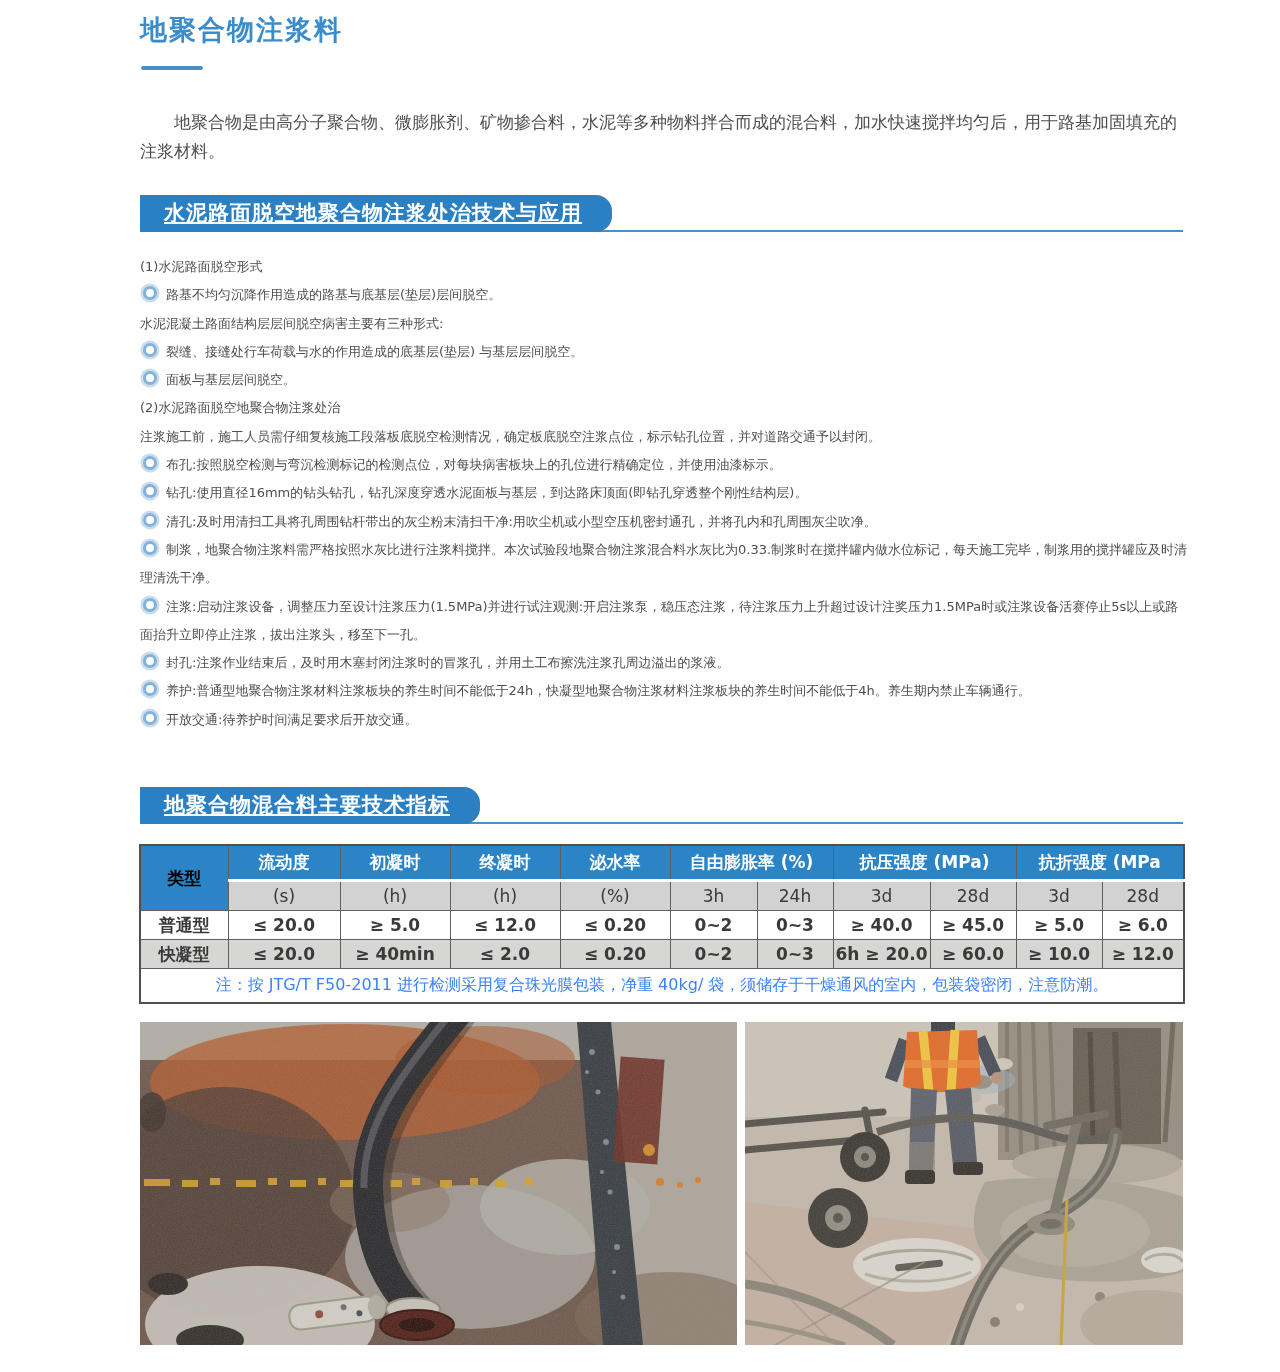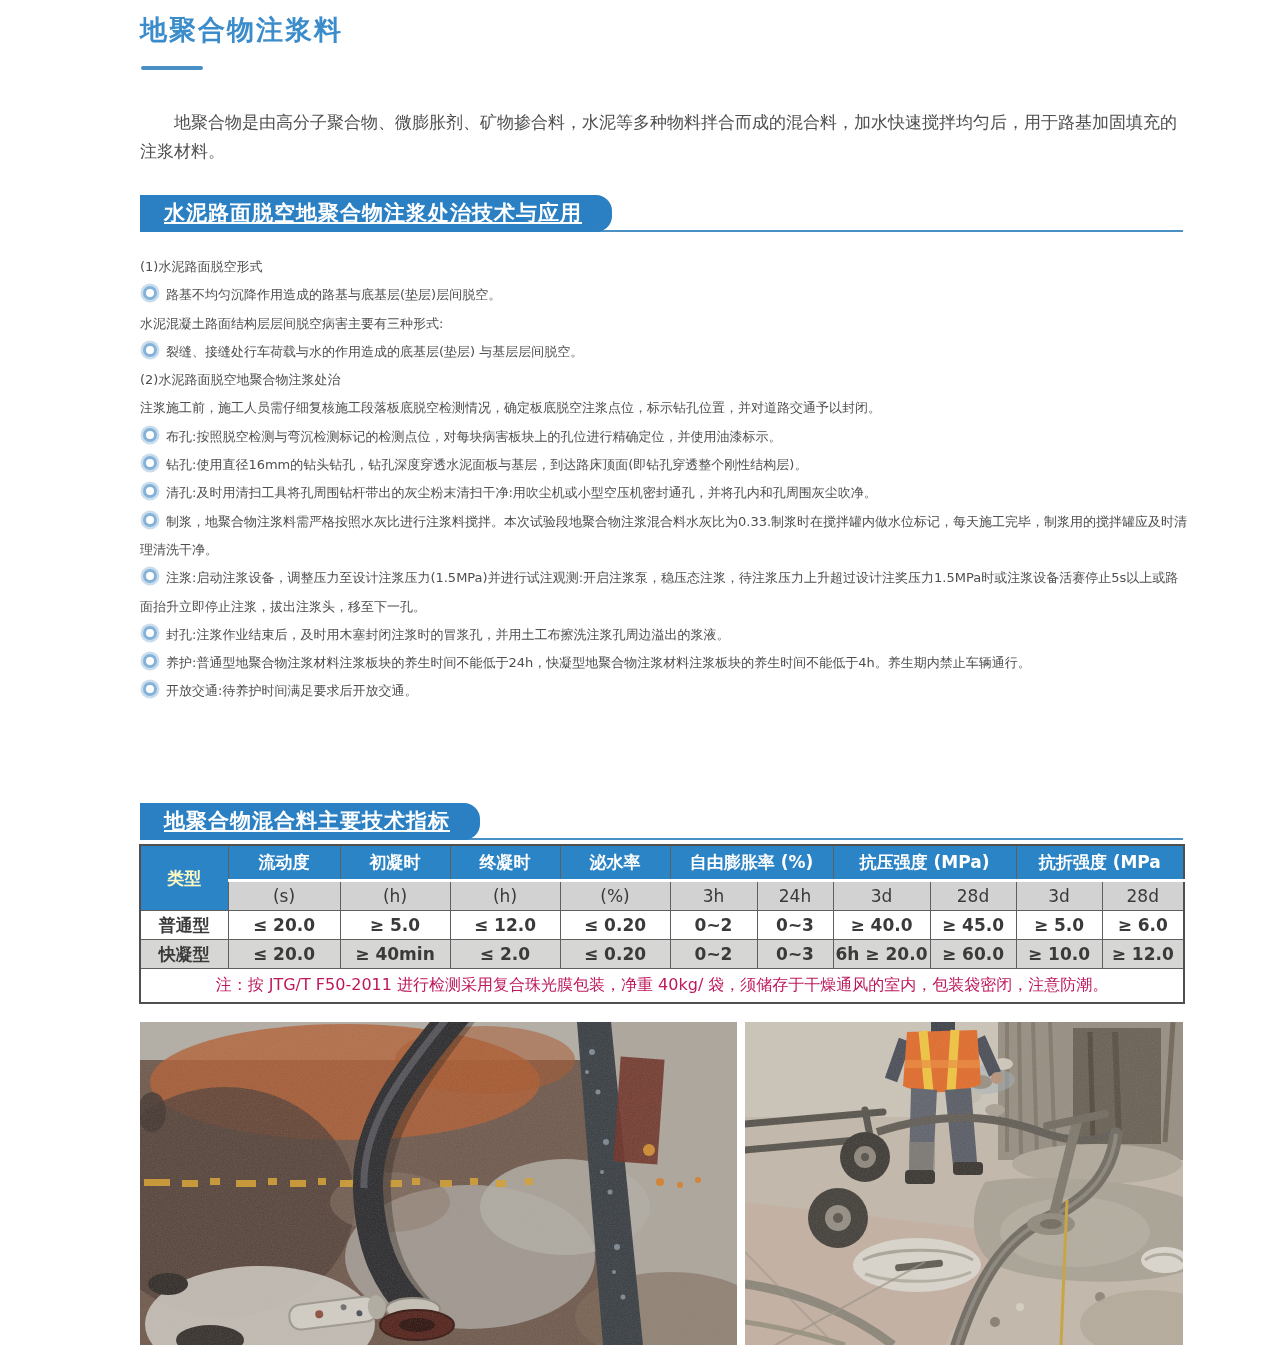--- a/index.html
+++ b/index.html
@@ -19,21 +19,21 @@
     background:#4a90c4;border-radius:2px;
   }
 
   .intro{
     position:absolute;left:140px;top:108px;width:1043px;
     font-size:17px;line-height:29px;color:#4e4e4e;text-indent:2em;
   }
 
   .banner{position:absolute;left:140px;width:1043px;height:37px;}
   .banner1{top:195px;}
-  .banner2{top:787px;margin-top:16px;}
+  .banner2{top:787px;}
   .banner-tab{
     position:absolute;left:0;top:0;height:37px;
     background:#2b80c4;color:#ffffff;
     font-size:21px;font-weight:bold;line-height:37px;
     padding:0 30px 0 24px;border-radius:0 16px 16px 0;
     letter-spacing:1px;white-space:nowrap;text-decoration:underline;
   }
   .banner-underline{
     position:absolute;left:0;top:35px;width:1043px;height:2px;background:#4a90c4;
   }
@@ -57,24 +57,24 @@
     border:2px solid #4f4f4f;
   }
   .spec-table td{
     border:1px solid #5f5f5f;text-align:center;vertical-align:middle;
     padding:0 2px;overflow:hidden;white-space:nowrap;
   }
   .hrow1 td{height:33px;}
   .hrow2 td{height:28px;background:#d2d2d2;}
   .drow td{height:28px;font-weight:bold;}
   .h-blue{background:#2b84c6;color:#ffffff;font-weight:bold;border-bottom:3px solid #ffffff !important;}
-  .cell-type{background:#2b84c6;color:#fef9c3;font-weight:bold;}
+  .cell-type{background:#2b84c6;color:#000000;font-weight:bold;}
   .row-white td{background:#ffffff;}
   .row-gray td{background:#d6d6d4;}
-  .note-row td{height:33px;background:#ffffff;font-size:16px;color:#be185d;}
+  .note-row td{height:33px;background:#ffffff;font-size:16px;color:#3b82f6;}
 
   .photo{position:absolute;top:1022px;height:323px;overflow:hidden;}
   .photo-left{left:140px;width:597px;}
   .photo-right{left:745px;width:438px;}
   .photo svg{display:block;width:100%;height:100%;}
 </style>
 </head>
 <body>
 
 <div class="page">
@@ -87,20 +87,21 @@
   <div class="banner banner1">
     <div class="banner-underline"></div>
     <div class="banner-tab">水泥路面脱空地聚合物注浆处治技术与应用</div>
   </div>
 
   <div class="content">
     <div class="cline"><span>(1)水泥路面脱空形式</span></div>
     <div class="cline"><span class="bullet-icon"></span><span>路基不均匀沉降作用造成的路基与底基层(垫层)层间脱空。</span></div>
     <div class="cline"><span>水泥混凝土路面结构层层间脱空病害主要有三种形式:</span></div>
     <div class="cline"><span class="bullet-icon"></span><span>裂缝、接缝处行车荷载与水的作用造成的底基层(垫层) 与基层层间脱空。</span></div>
+    <div class="cline"><span class="bullet-icon"></span><span>面板与基层层间脱空。</span></div>
     <div class="cline"><span>(2)水泥路面脱空地聚合物注浆处治</span></div>
     <div class="cline"><span>注浆施工前，施工人员需仔细复核施工段落板底脱空检测情况，确定板底脱空注浆点位，标示钻孔位置，并对道路交通予以封闭。</span></div>
     <div class="cline"><span class="bullet-icon"></span><span>布孔:按照脱空检测与弯沉检测标记的检测点位，对每块病害板块上的孔位进行精确定位，并使用油漆标示。</span></div>
     <div class="cline"><span class="bullet-icon"></span><span>钻孔:使用直径16mm的钻头钻孔，钻孔深度穿透水泥面板与基层，到达路床顶面(即钻孔穿透整个刚性结构层)。</span></div>
     <div class="cline"><span class="bullet-icon"></span><span>清孔:及时用清扫工具将孔周围钻杆带出的灰尘粉末清扫干净:用吹尘机或小型空压机密封通孔，并将孔内和孔周围灰尘吹净。</span></div>
     <div class="cline"><span class="bullet-icon"></span><span>制浆，地聚合物注浆料需严格按照水灰比进行注浆料搅拌。本次试验段地聚合物注浆混合料水灰比为0.33.制浆时在搅拌罐内做水位标记，每天施工完毕，制浆用的搅拌罐应及时清理清洗干净。</span></div>
     <div class="cline"><span class="bullet-icon"></span><span>注浆:启动注浆设备，调整压力至设计注浆压力(1.5MPa)并进行试注观测:开启注浆泵，稳压态注浆，待注浆压力上升超过设计注奖压力1.5MPa时或注浆设备活赛停止5s以上或路面抬升立即停止注浆，拔出注浆头，移至下一孔。</span></div>
     <div class="cline"><span class="bullet-icon"></span><span>封孔:注浆作业结束后，及时用木塞封闭注浆时的冒浆孔，并用土工布擦洗注浆孔周边溢出的浆液。</span></div>
     <div class="cline"><span class="bullet-icon"></span><span>养护:普通型地聚合物注浆材料注浆板块的养生时间不能低于24h，快凝型地聚合物注浆材料注浆板块的养生时间不能低于4h。养生期内禁止车辆通行。</span></div>
     <div class="cline"><span class="bullet-icon"></span><span>开放交通:待养护时间满足要求后开放交通。</span></div>

